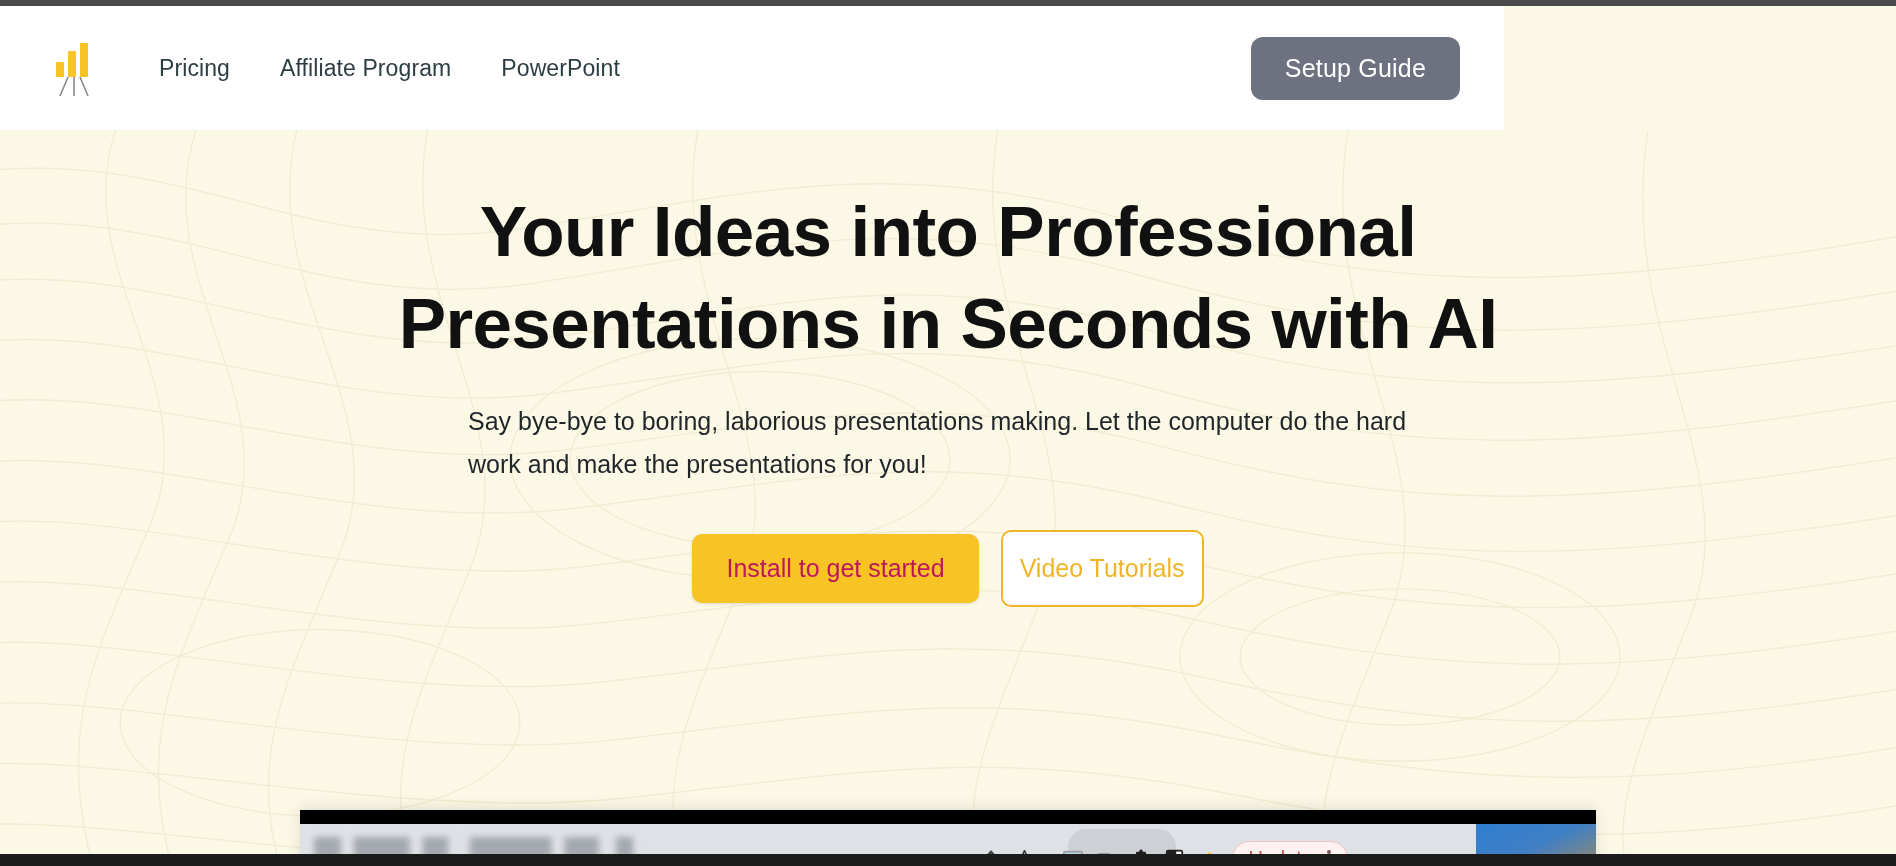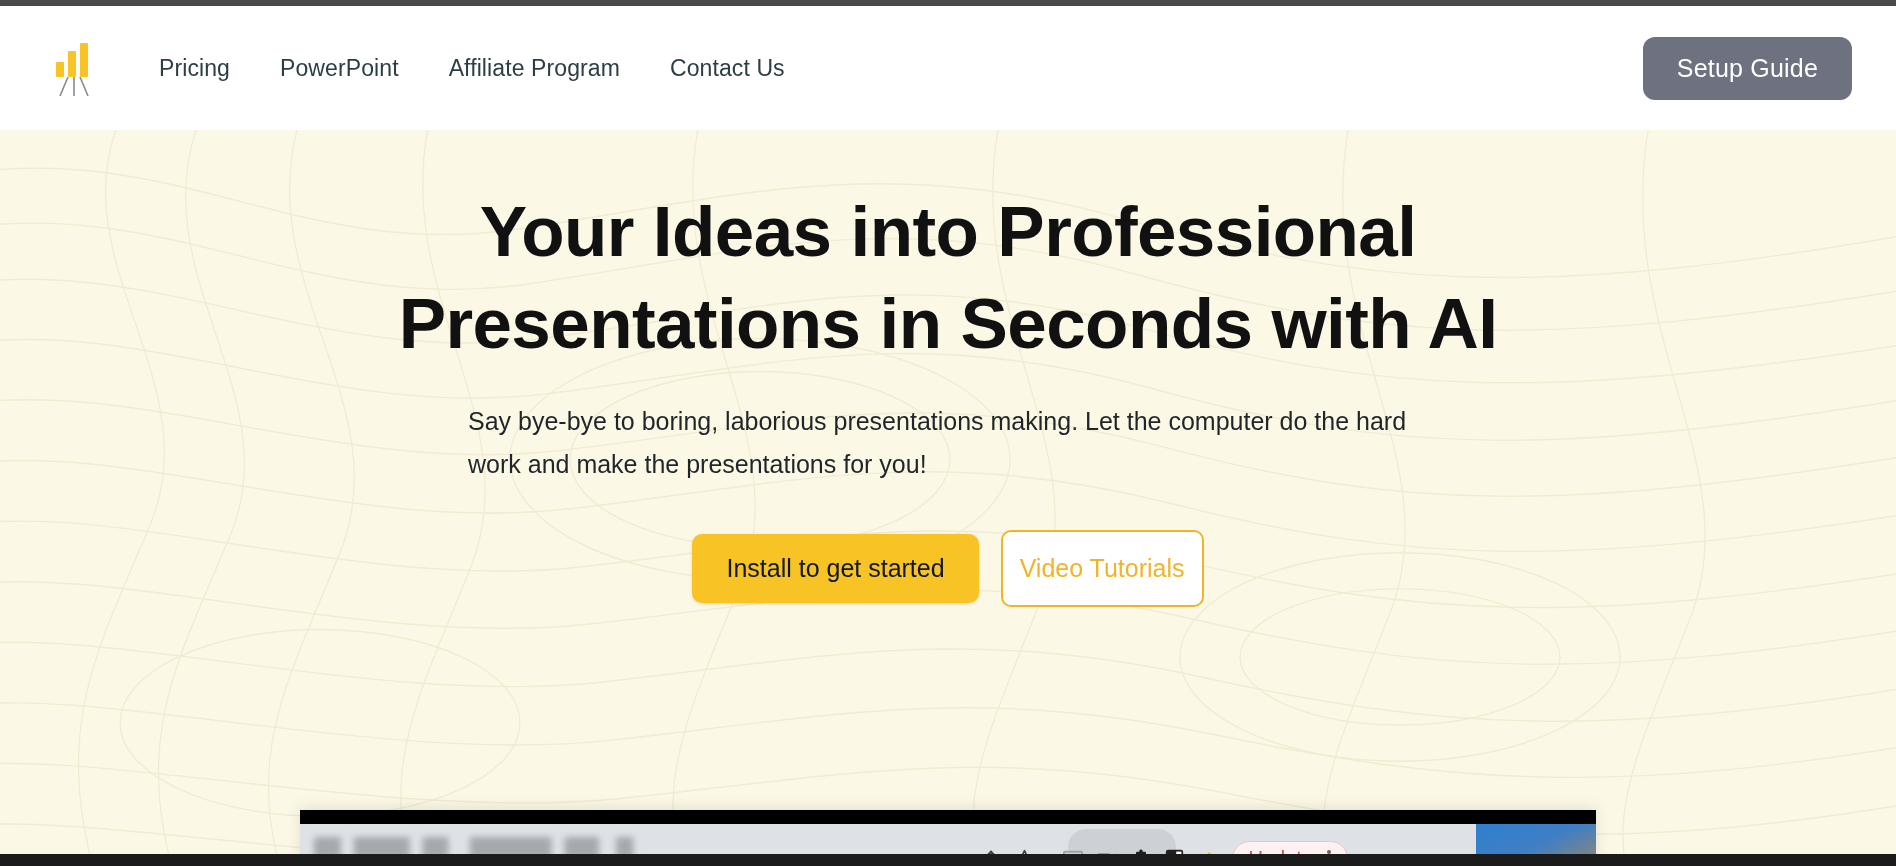--- a/index.html
+++ b/index.html
@@ -12,21 +12,21 @@
   }
 
   
   .top-strip {
     position:absolute; top:0; left:0; width:1896px; height:6px;
     background:#4a4a4a;
   }
 
   
   .navbar {
-    position:absolute; top:6px; left:0; width:1896px; height:124px;
+    position:absolute; top:6px; left:0; width:1504px; height:124px;
     background:#ffffff;
     display:flex; align-items:center;
     padding:0 44px 0 52px;
   }
   .logo-wrap {
     width:44px; height:58px; position:relative; flex:none;
     margin-right:38px; cursor:pointer;
   }
   .logo-bars { position:absolute; left:4px; bottom:20px; display:flex; align-items:flex-end; gap:4px; }
   .logo-bars i { display:block; width:8px; background:#F7C325; border-radius:1px; }
@@ -78,21 +78,21 @@
     margin-top:30px;
     font-size:25px; line-height:43px;
     color:#1f2529; text-align:left; max-width:960px;
   }
 
   .cta-row {
     margin-top:44px;
     display:flex; align-items:center; gap:22px;
   }
   .btn-primary {
-    background:#F7C325; color:#0f172a;
+    background:#F7C325; color:#be185d;
     font-size:25px; border:none; border-radius:10px;
     padding:20px 34px; cursor:pointer;
     font-family:"Liberation Sans", sans-serif;
     box-shadow:0 1px 3px rgba(0,0,0,.12);
   }
   .btn-secondary {
     background:#ffffff; color:#F0B429;
     font-size:25px; border:2.5px solid #F0B429; border-radius:10px;
     padding:22px 17px; cursor:pointer;
     font-family:"Liberation Sans", sans-serif;
@@ -180,23 +180,22 @@
     </div>
     <svg class="logo-legs" viewBox="0 0 40 20">
       <line x1="14" y1="0" x2="6" y2="19" stroke="#8a8a8a" stroke-width="1.6"></line>
       <line x1="20" y1="0" x2="20" y2="19" stroke="#8a8a8a" stroke-width="1.6"></line>
       <line x1="26" y1="0" x2="34" y2="19" stroke="#8a8a8a" stroke-width="1.6"></line>
     </svg>
   </div>
 
   <nav class="nav-links">
     <a href="#">Pricing</a>
+    <a href="#">Affiliate Program</a>
     <a href="#">PowerPoint</a>
-    <a href="#">Affiliate Program</a>
-    <a href="#">Contact Us</a>
   </nav>
 
   <div class="nav-spacer"></div>
 
   <button class="setup-btn">Setup Guide</button>
 </div>
 
 <div class="hero">
 
   <svg class="topo" viewBox="0 0 1896 736" preserveAspectRatio="none">

